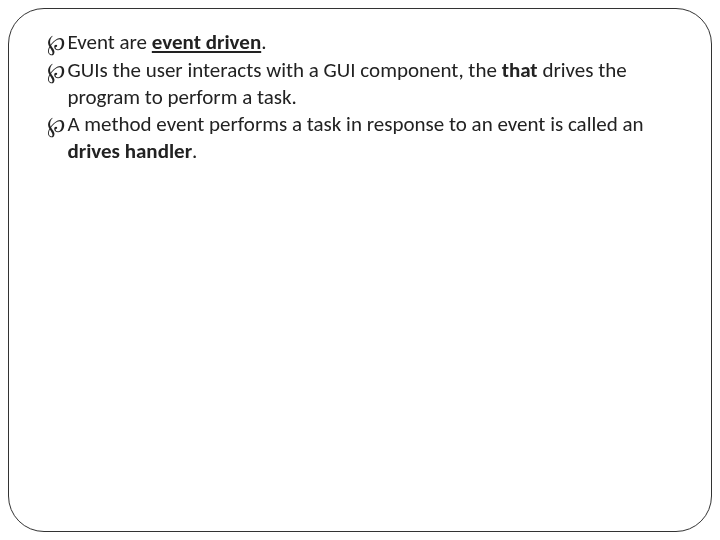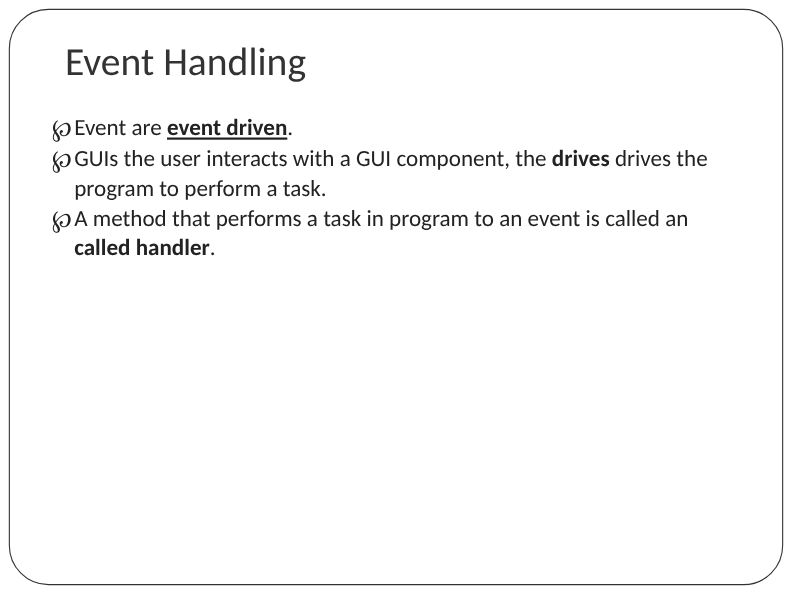--- a/index.html
+++ b/index.html
@@ -59,28 +59,27 @@
       font-weight: bold;
     }
     .underline {
       text-decoration: underline;
     }
   </style>
 </head>
 <body>
 
 <div class="slide-frame">
-  <h1 class="slide-title">Event Handling</h1>
   <div class="bullet-list">
       <div class="bullet-item">
         <span class="bullet-marker">℘</span>
         <span class="bullet-text"><span>Event are </span><span class="bold underline">event driven</span><span>.</span></span>
       </div>
       <div class="bullet-item">
         <span class="bullet-marker">℘</span>
-        <span class="bullet-text"><span>GUIs the user interacts with a GUI component, the </span><span class="bold">drives</span><span> drives the program to perform a task.</span></span>
+        <span class="bullet-text"><span>GUIs the user interacts with a GUI component, the </span><span class="bold">that</span><span> drives the program to perform a task.</span></span>
       </div>
       <div class="bullet-item">
         <span class="bullet-marker">℘</span>
-        <span class="bullet-text"><span>A method that performs a task in program to an event is called an </span><span class="bold">called handler</span><span>.</span></span>
+        <span class="bullet-text"><span>A method event performs a task in response to an event is called an </span><span class="bold">drives handler</span><span>.</span></span>
       </div>
     </div>
 </div>
 
 </body></html>

